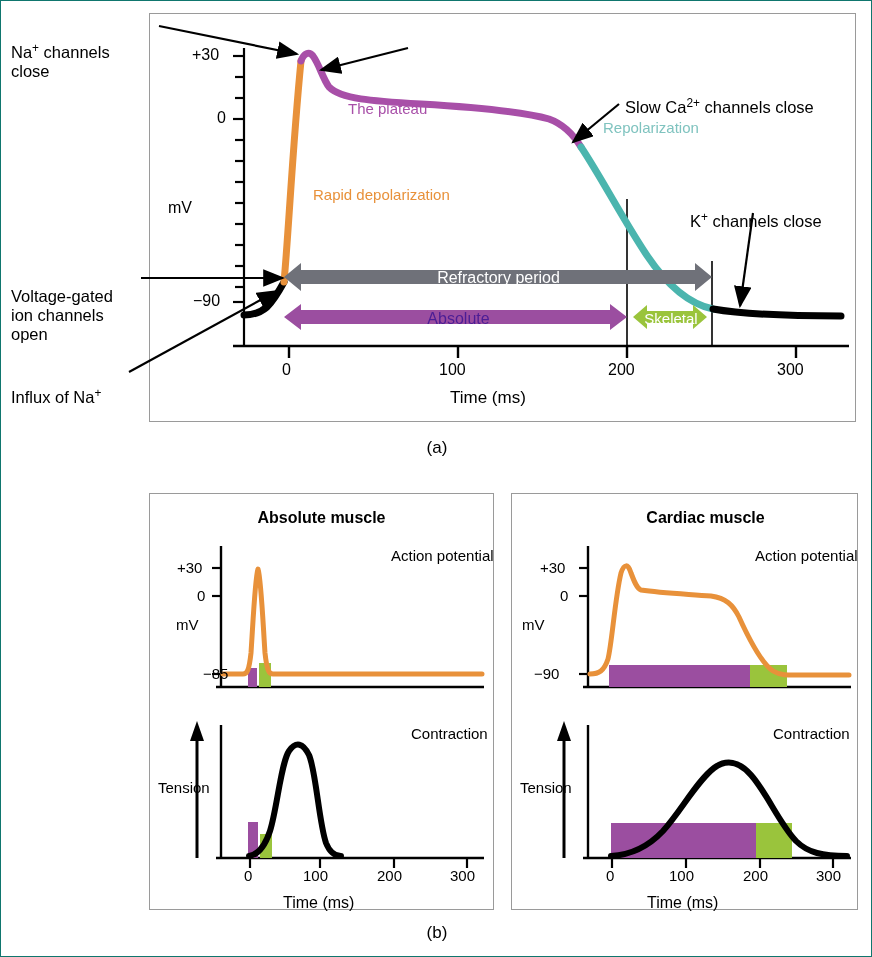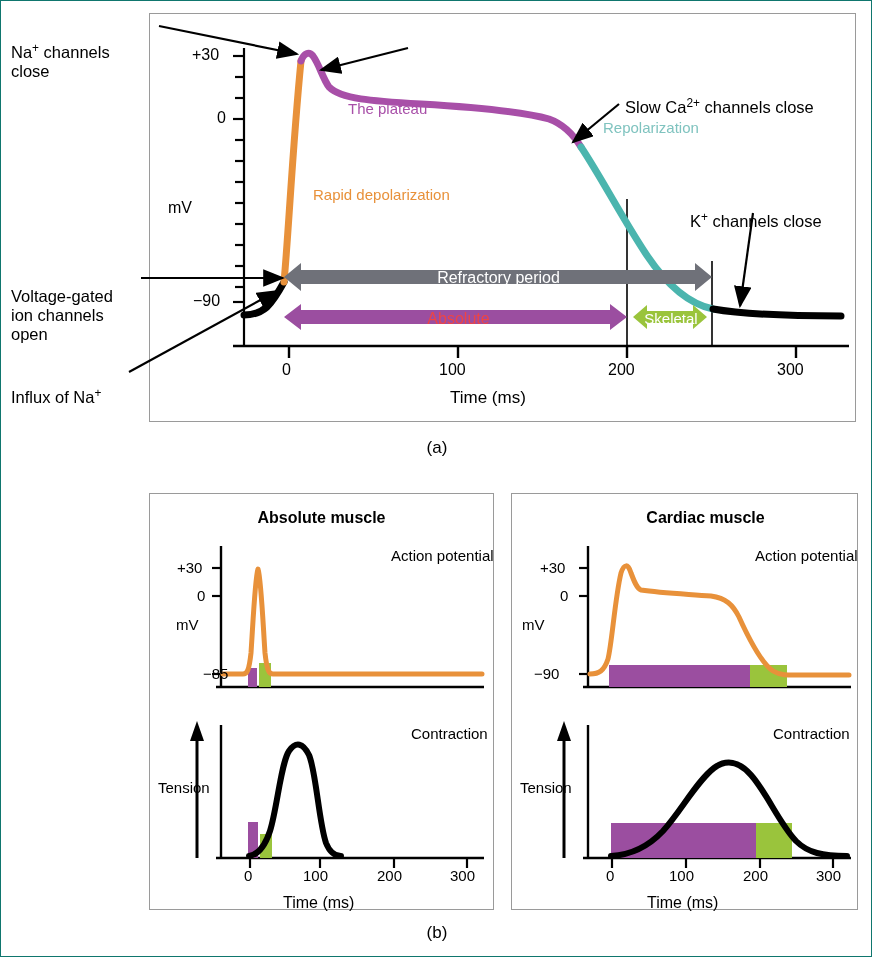--- a/index.html
+++ b/index.html
@@ -138,21 +138,21 @@
   <div class="ax-lbl" style="left:192px;top:291px;">−90</div>
 
   <div class="ax-lbl" style="left:281px;top:360px;">0</div>
   <div class="ax-lbl" style="left:438px;top:360px;">100</div>
   <div class="ax-lbl" style="left:607px;top:360px;">200</div>
   <div class="ax-lbl" style="left:776px;top:360px;">300</div>
 
   <div class="ax-lbl" style="left:449px;top:387px;font-size:17px;">Time (ms)</div>
 
   <div class="abs" style="left:355px;top:268px;width:285px;text-align:center;color:#fff;font-size:16px;">Refractory period</div>
-  <div class="abs" style="left:315px;top:309px;width:285px;text-align:center;color:#ef4444;font-size:16px;">Absolute</div>
+  <div class="abs" style="left:315px;top:309px;width:285px;text-align:center;color:#4c1d95;font-size:16px;">Absolute</div>
   <div class="abs" style="left:636px;top:309px;width:68px;text-align:center;color:#fff;font-size:15px;">Skeletal</div>
 
   <div class="abs" id="panel-a-caption">(a)</div>
 
   <div class="panelbox" id="panel-b-left"></div>
 
   <div class="sm-title" style="left:148px;top:508px;width:345px;">Absolute muscle</div>
 
   <svg class="abs" style="left:148px;top:492px;" width="345" height="417">
 

